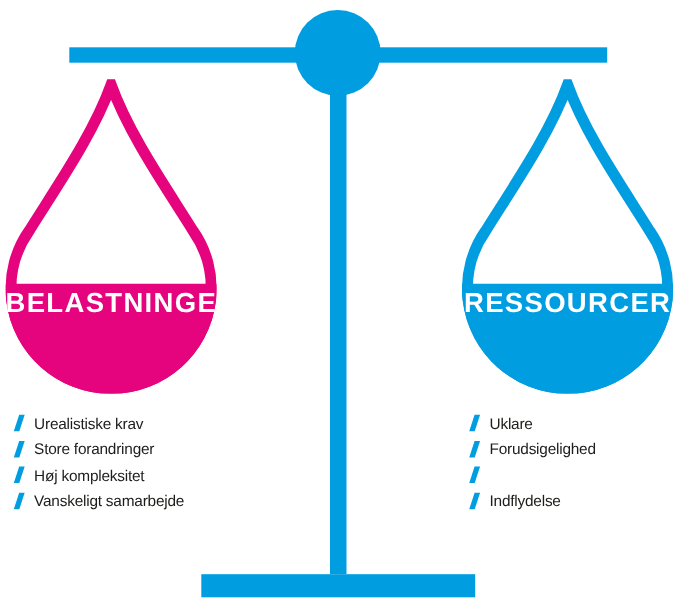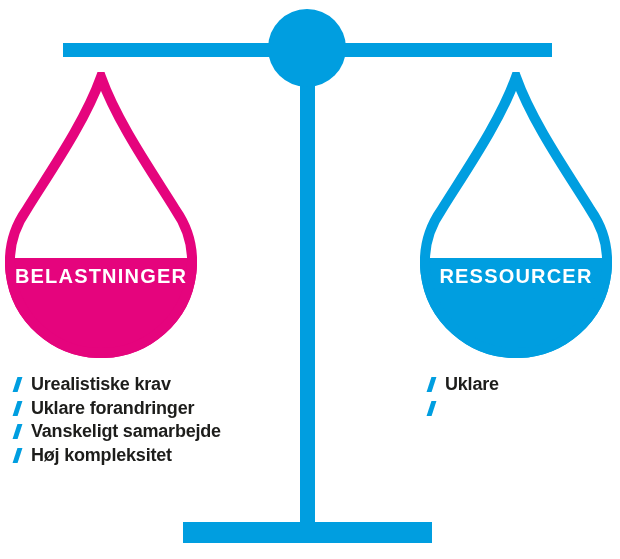--- a/index.html
+++ b/index.html
@@ -28,38 +28,38 @@
   .drop svg{display:block;width:192px;height:286px;}
   .drop.left  .stroke{stroke:var(--pink);}
   .drop.left  .fillp {fill:var(--pink);stroke:var(--pink);}
   .drop.right .stroke{stroke:var(--blue);}
   .drop.right .fillp {fill:var(--blue);stroke:var(--blue);}
   .stroke{fill:none;stroke-width:10;}
   .fillp{stroke-width:10;}
   .drop-label{
     position:absolute;left:0;top:194px;width:100%;
     text-align:center;color:#fff;
-    font-size:20px;font-weight:bold;letter-spacing:1.2px;
+    font-size:25px;font-weight:bold;letter-spacing:1.2px;
     line-height:20px;
   }
   
   .list{position:absolute;top:373px;}
   .list.l{left:13px;}
   .list.r{left:427px;}
   .row{display:flex;align-items:center;height:23.5px;}
   .slash{
     display:inline-block;width:5px;height:15px;
     background:var(--blue);
     transform:skewX(-18deg);
     margin-right:11px;margin-left:2px;
     flex:0 0 auto;
   }
   .row span.txt{
     color:var(--ink);
-    font-size:18px;font-weight:bold;
+    font-size:14px;font-weight:normal;
     white-space:nowrap;letter-spacing:-0.2px;
   }
 </style>
 </head>
 <body>
 
 <div class="canvas">
 
   <div class="beam"></div>
   <div class="pole"></div>
@@ -96,35 +96,43 @@
     <div class="drop-label">RESSOURCER</div>
   </div>
 
   <div class="list l">
     <div class="row">
       <span class="slash"></span>
       <span class="txt">Urealistiske krav</span>
     </div>
     <div class="row">
       <span class="slash"></span>
-      <span class="txt">Uklare forandringer</span>
+      <span class="txt">Store forandringer</span>
+    </div>
+    <div class="row">
+      <span class="slash"></span>
+      <span class="txt">Høj kompleksitet</span>
     </div>
     <div class="row">
       <span class="slash"></span>
       <span class="txt">Vanskeligt samarbejde</span>
-    </div>
-    <div class="row">
-      <span class="slash"></span>
-      <span class="txt">Høj kompleksitet</span>
     </div>
   </div>
 
   <div class="list r">
     <div class="row">
       <span class="slash"></span>
       <span class="txt">Uklare</span>
     </div>
     <div class="row">
       <span class="slash"></span>
+      <span class="txt">Forudsigelighed</span>
+    </div>
+    <div class="row">
+      <span class="slash"></span>
+    </div>
+    <div class="row">
+      <span class="slash"></span>
+      <span class="txt">Indflydelse</span>
     </div>
   </div>
 
 </div>
 
 </body></html>

